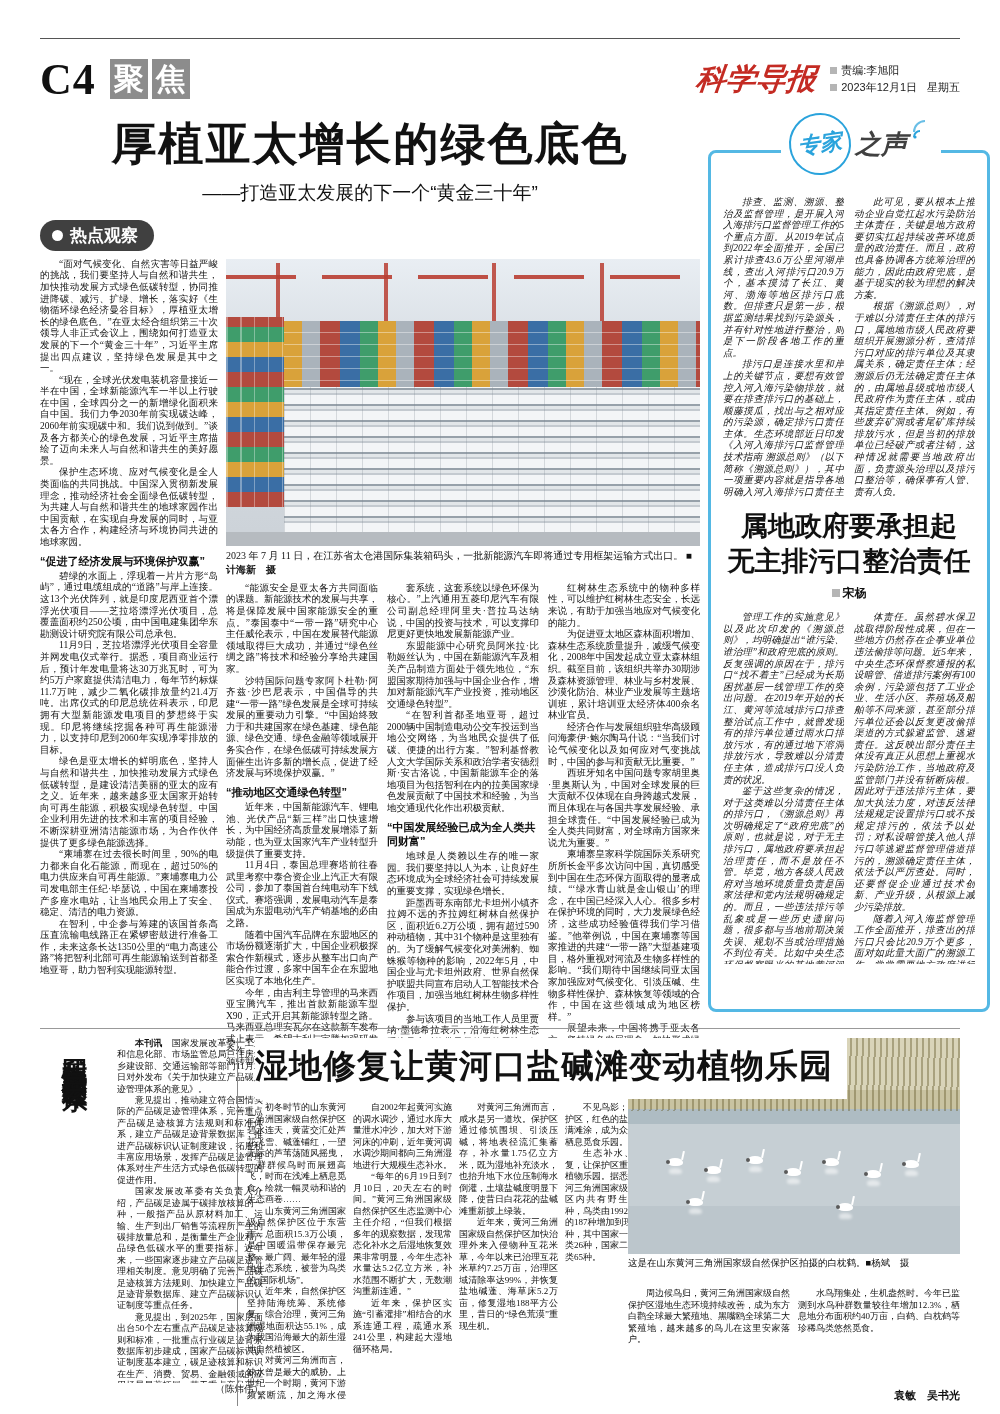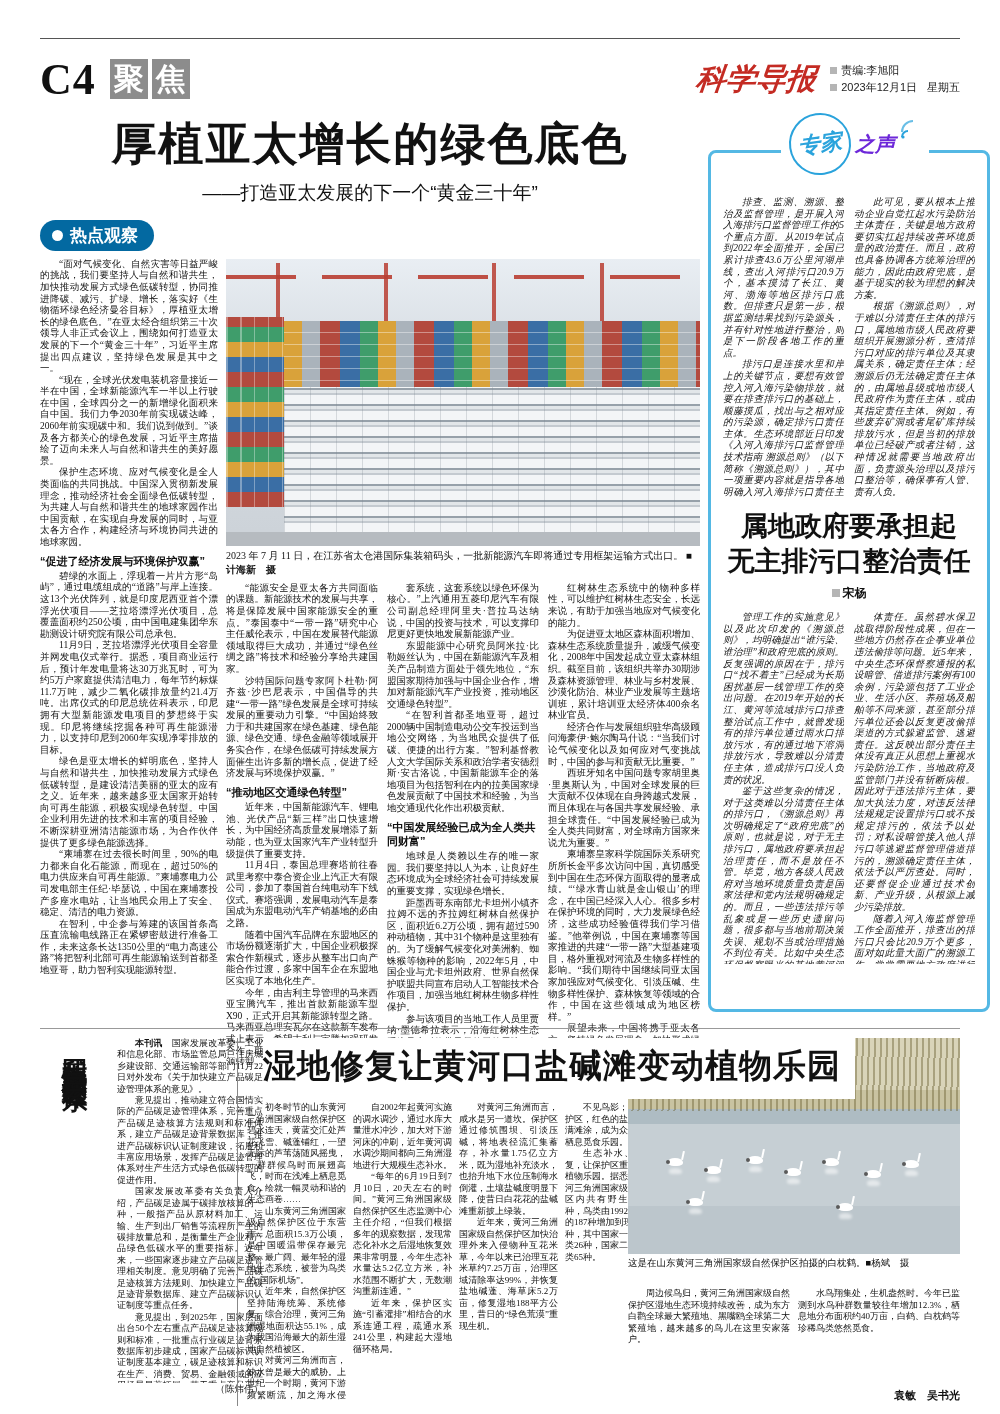--- a/index.html
+++ b/index.html
@@ -16,21 +16,21 @@
   .masthead{color:#c42b23;font-weight:900;font-size:30px;font-style:italic;
             font-family:"Liberation Serif",serif;transform:skewX(-6deg);}
   .hdr-info{font-family:"Liberation Sans",sans-serif;font-size:11px;color:#222;line-height:17px;}
   .hdr-info .sq{display:inline-block;width:7px;height:7px;background:#b5b5b5;margin-right:4px;}
   .hdr-info .wk{margin-left:10px;}
   
   .main{position:absolute;left:40px;top:118px;width:660px;}
   .headline{font-family:"Liberation Sans",sans-serif;font-weight:900;font-size:45px;
             letter-spacing:2px;text-align:center;margin:0;line-height:1.15;}
   .subtitle{font-family:"Liberation Sans",sans-serif;font-size:19px;text-align:center;margin:10px 0 0;}
-  .badge{display:inline-flex;align-items:center;gap:7px;background:#0369a1;color:#fff;
+  .badge{display:inline-flex;align-items:center;gap:7px;background:#404040;color:#fff;
          border-radius:16px;padding:4px 16px 4px 12px;margin:14px 0 8px;
          font-family:"Liberation Sans",sans-serif;font-weight:900;font-size:17px;}
   .badge .dot{width:11px;height:11px;border-radius:50%;background:#fff;}
   .art-body{display:flex;gap:8px;}
   .col{overflow:hidden;text-align:justify;font-size:9.5px;line-height:11.6px;}
   .col p{margin:0;text-indent:2em;}
   .col p.subhead{font-family:"Liberation Sans",sans-serif;font-weight:bold;font-size:11px;
                  text-indent:0;margin:5px 0 3px;line-height:1.3;text-align:left;}
   .col-left{width:178px;height:775px;}
   .right-stack{width:474px;}
@@ -55,21 +55,21 @@
   .photo-caption b{font-family:"Liberation Sans",sans-serif;}
   .tri-cols{display:flex;gap:9px;}
   .tri-cols .col{width:152px;height:482px;}
   
   .expert{position:absolute;left:708px;top:150px;width:282px;height:862px;
           border:3px solid #54b8e4;border-radius:8px;padding:44px 12px 10px;box-sizing:border-box;background:#fff;}
   .ev-logo{position:absolute;top:-40px;left:70px;display:flex;align-items:center;gap:4px;background:#fff;padding:0 8px;}
   .ev-circle{width:58px;height:58px;border-radius:50%;border:2.5px solid #2aa3dc;display:flex;
              align-items:center;justify-content:center;color:#2aa3dc;font-weight:900;font-size:22px;
              font-style:italic;font-family:"Liberation Serif",serif;transform:rotate(-8deg);}
-  .ev-sheng{color:#6d28d9;font-weight:900;font-size:20px;font-style:italic;
+  .ev-sheng{color:#404040;font-weight:900;font-size:26px;font-style:italic;
             font-family:"Liberation Sans",sans-serif;}
   .ev-signal{margin-top:-28px;}
   .kai{font-family:"Liberation Serif",serif;font-style:italic;}
   .ev-cols{display:flex;gap:10px;}
   .ev-cols .col{width:126px;}
   .ev-intro .col{height:300px;}
   .ev-head{font-family:"Liberation Sans",sans-serif;font-weight:900;font-size:27px;text-align:center;
            line-height:1.3;margin:12px 0 6px;}
   .ev-byline{text-align:center;font-family:"Liberation Sans",sans-serif;font-weight:bold;font-size:12px;margin:2px 0 10px;}
   .ev-byline .sq{display:inline-block;width:8px;height:8px;background:#b5b5b5;margin-right:3px;}
@@ -79,21 +79,21 @@
   .bottom{position:absolute;left:40px;top:1038px;width:920px;height:368px;display:flex;}
   .carbon{display:flex;gap:8px;width:188px;}
   .carbon-head{writing-mode:vertical-rl;text-orientation:upright;font-family:"Liberation Sans",sans-serif;
                font-weight:900;font-size:25px;height:362px;letter-spacing:2px;line-height:1.1;}
   .carbon-body{width:146px;height:345px;overflow:hidden;text-align:justify;font-size:9px;line-height:11.4px;}
   .carbon-body p{margin:0;text-indent:2em;}
   .carbon-body p b{font-family:"Liberation Sans",sans-serif;}
   .carbon-byline{font-size:9.5px;text-align:right;font-family:"Liberation Sans",sans-serif;}
   .v-rule{width:1px;background:#888;margin:0 9px;}
   .wetland{position:relative;flex:1;}
-  .w-head{position:absolute;left:16px;top:0;z-index:2;background:#fff;margin:0;padding:6px 14px 10px 0;
+  .w-head{position:absolute;left:8px;top:0;z-index:2;background:#fff;margin:0;padding:6px 14px 10px 0;
           font-family:"Liberation Sans",sans-serif;font-weight:900;font-size:33px;letter-spacing:1px;}
   .w-cols{position:absolute;left:0;top:64px;display:flex;gap:7px;}
   .w-cols .col{width:99px;height:298px;font-size:9px;line-height:11.5px;}
   .w-right{position:absolute;right:0;top:0;width:332px;}
   .bird-photo{position:relative;width:332px;height:216px;overflow:hidden;
       background:linear-gradient(#d9d4b9 0 24%,#c9c3a1 24% 33%,#aebcc3 33% 40%,#c6cfd4 40% 78%,#bcc6cc 78% 100%);}
   .bp-grass{position:absolute;left:0;right:0;top:0;height:34%;
       background:repeating-linear-gradient(92deg,rgba(110,100,55,.45) 0 2px,transparent 2px 6px);}
   .bird{position:absolute;width:15px;height:8px;background:#fff;border-radius:60% 70% 50% 50%;
         box-shadow:0 9px 3px -1px rgba(255,255,255,.55);}

